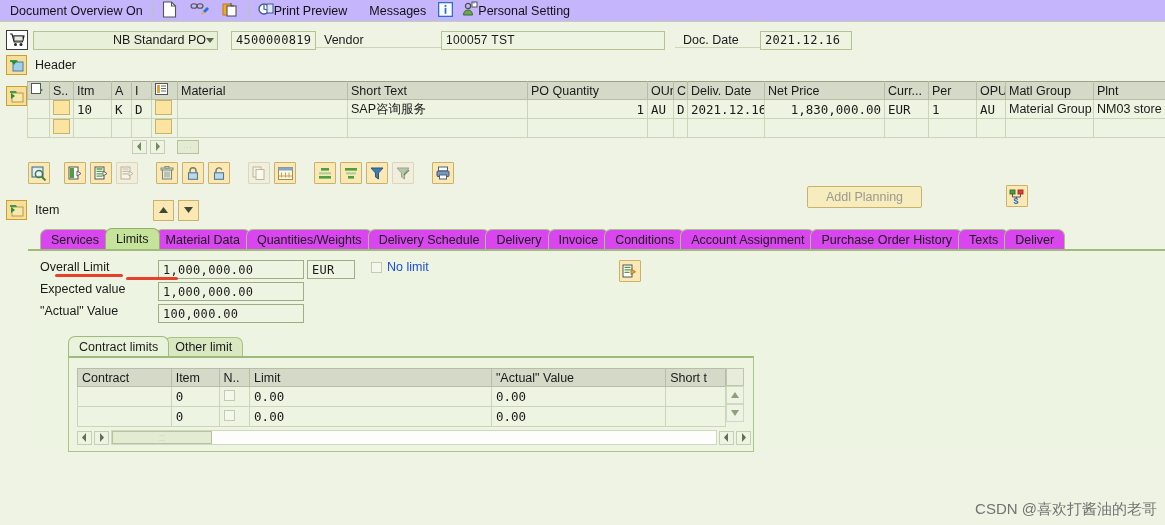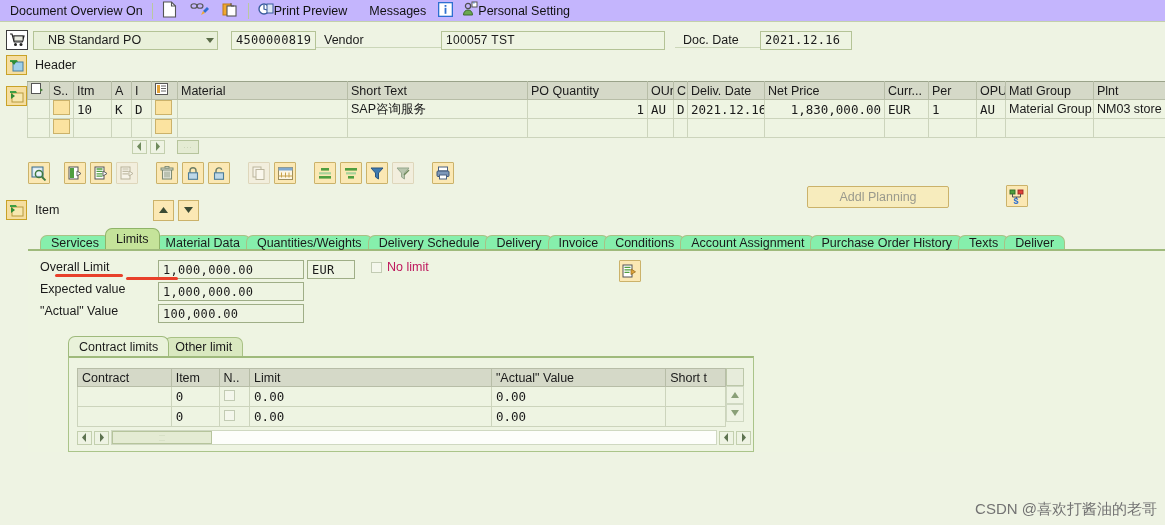--- a/index.html
+++ b/index.html
@@ -34,21 +34,21 @@
     padding-left:6px; gap:0;
     background:#eef3e3;
     margin-top:5px;
   }
   .cart-btn {
     width:22px;height:20px;border:1px solid #3b3b3b;background:#fff;
     display:flex;align-items:center;justify-content:center;margin-right:5px;
   }
   .sel-po {
     width:185px;height:19px;background:#e9f0da;border:1px solid #b4c396;
-    display:flex;align-items:center;justify-content:space-between;
+    display:flex;align-items:center;justify-content:flex-end;
     padding:0 3px 0 14px;font-size:12.5px;
   }
   .caret-dn { width:0;height:0;border-left:4px solid transparent;border-right:4px solid transparent;border-top:5px solid #5a6b48; }
   .fld {
     height:19px;background:#eef4e2;border:1px solid #b4c396;
     display:flex;align-items:center;padding:0 4px;
     font-family:"DejaVu Sans Mono", monospace;font-size:12px;letter-spacing:0.3px;
   }
   .lbl { padding:0 8px; font-size:12.5px; white-space:nowrap; }
 
@@ -82,60 +82,60 @@
   .grip { width:22px;height:14px;background:#e4ebd3;border:1px solid #b6c49c;
           display:flex;align-items:center;justify-content:center;font-size:6px;color:#97a884;letter-spacing:1px; }
 
   
   .icotool { margin:6px 0 0 28px; display:flex; align-items:center; gap:4px; height:24px; }
   .ibtn { width:22px;height:22px;border:1px solid #cbb26a;background:#fbe8b4;
           display:flex;align-items:center;justify-content:center;border-radius:1px; }
   .ibtn.dis { background:#f2eedd;border-color:#ded6bb; }
   .igap { width:10px; }
   .btn-addl {
-    position:absolute; left:807px; top:186px; width:142px; height:22px;
+    position:absolute; left:807px; top:186px; width:115px; height:22px;
     background:#f7eCbd; border:1px solid #cbb26a; border-radius:2px;
     color:#9a9a8d; font-size:12.5px; display:flex;align-items:center;justify-content:center;
   }
   .ibtn-right { position:absolute; left:1006px; top:185px; }
 
   
   .itemline { margin:14px 0 0 6px; display:flex; align-items:center; height:22px; }
   .itemsel {
     width:335px;height:20px;background:#eef4e2;border:1px solid #b4c396;
     display:flex;align-items:center;justify-content:space-between;padding:0 4px 0 6px;font-size:12.5px;
   }
   .navb { width:21px;height:21px;background:#fbe8b4;border:1px solid #cbb26a;
           display:flex;align-items:center;justify-content:center;margin-left:4px; }
 
   
   .tabstrip { position:relative; margin:6px 0 0 40px; height:22px; display:flex; align-items:flex-end; }
   .tab {
-    height:14px; background:#86efac; border:1px solid #a9c185; border-bottom:none;
+    height:20px; background:#d946ef; border:1px solid #a9c185; border-bottom:none;
     border-radius:7px 7px 0 0; display:flex;align-items:center;
     padding:0 10px; font-size:12.5px; margin-right:-5px; position:relative;
     transform:skewX(0deg);
   }
   .tab.active { background:#c5e39a; border-color:#8fb468; z-index:5; height:21px; }
   .tabline { margin-left:28px; width:1137px; height:2px; background:#9fba7c; }
 
   
   .panel { margin-left:28px; width:1137px; background:#eef4e2; position:relative; }
 
   
   .frm { padding:9px 0 0 12px; }
   .frow { display:flex; align-items:flex-start; height:20px; margin-bottom:2px; }
   .flab { width:118px; font-size:12.5px; }
   .finput {
     height:19px;background:#eef4e2;border:1px solid #9fae87;
     font-family:"DejaVu Sans Mono", monospace;font-size:12px;
     display:flex;align-items:center;padding:0 4px;letter-spacing:0.3px;
   }
   .chk { width:11px;height:11px;border:1px solid #c2cbb3;background:#f4f7ec;display:inline-block;margin-right:5px; }
-  .dimtext { color:#be185d; font-size:12.5px; }
+  .dimtext { color:#1d4ed8; font-size:12.5px; }
 
   
   .inner-wrap { margin:12px 0 0 40px; }
   .inner-tabs { display:flex; align-items:flex-end; height:20px; }
   .itab {
     height:19px;background:#d9e8c0;border:1px solid #a9c185;border-bottom:none;
     border-radius:7px 7px 0 0;display:flex;align-items:center;padding:0 10px;
     font-size:12.5px;margin-right:-5px;
   }
   .itab.active { background:#e9f2da; border-color:#9fba7c; z-index:3; height:20px; }

